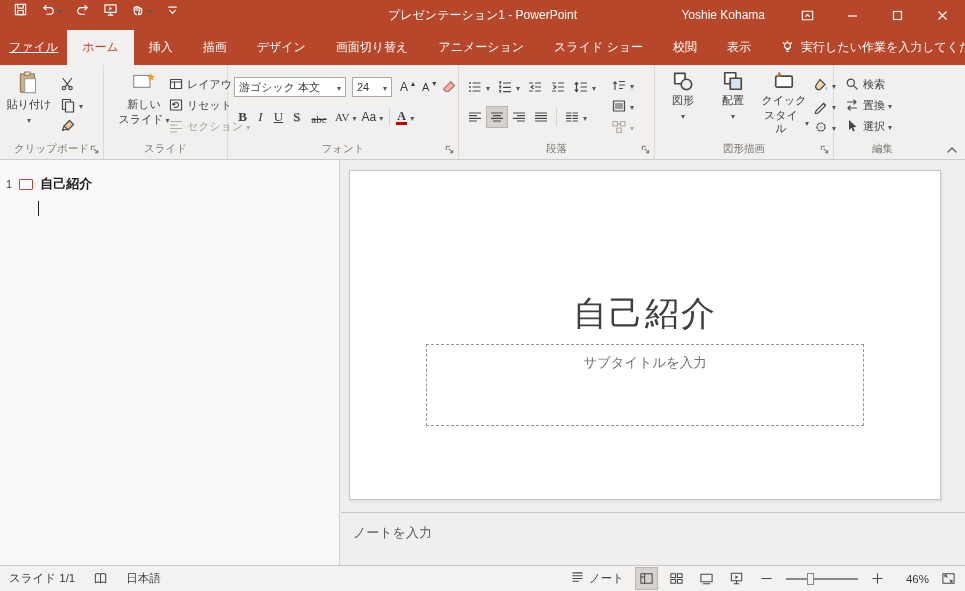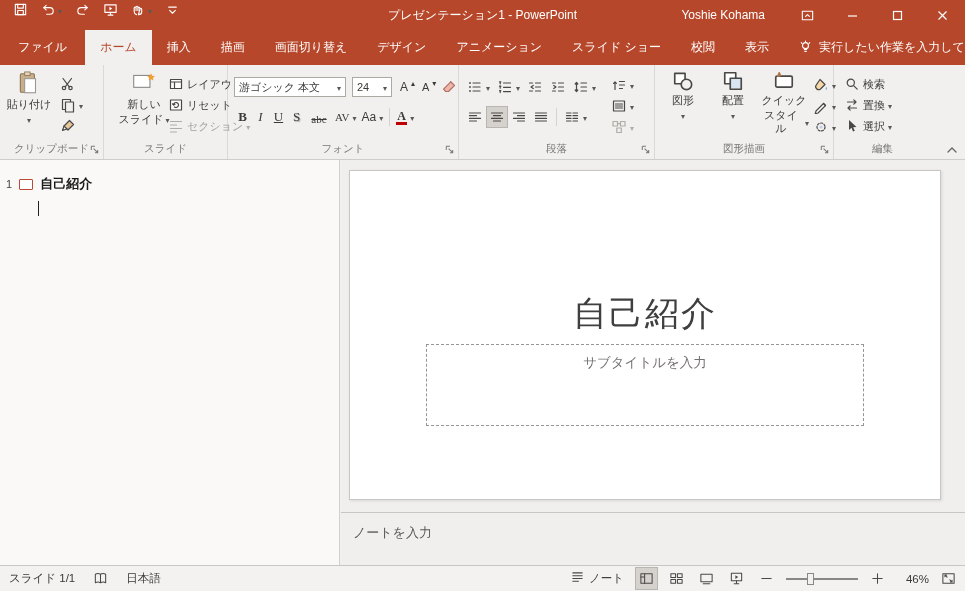--- a/index.html
+++ b/index.html
@@ -15,21 +15,21 @@
   .win-title { position:absolute; left:50%; transform:translateX(-50%); top:0; height:30px; line-height:30px; font-size:12px; color:#fff; white-space:nowrap; }
   .tb-right { position:absolute; right:0; top:0; height:30px; display:flex; align-items:center; }
   .account { font-size:12px; margin-right:20px; }
   .winbtn { width:45px; height:30px; display:flex; align-items:center; justify-content:center; }
   svg.wicn { width:15px; height:15px; stroke:#fff; fill:none; stroke-width:1.2; stroke-linecap:round; stroke-linejoin:round; }
   svg.wicn10 { width:11px; height:11px; stroke:#fff; fill:none; stroke-width:1.2; }
 
   
   .tabrow { position:absolute; left:0; top:30px; width:965px; height:35px; background:#B7472A; display:flex; align-items:stretch; font-size:12px; }
   .tab { display:flex; align-items:center; padding:0 15px; color:#fff; white-space:nowrap; }
-  .tab.file { padding:0 18px; }
+  .tab.file { padding:0 9px;text-decoration:underline; }
   .tab.active { background:#F1F0EF; color:#B7472A; }
   .tellme { display:flex; align-items:center; gap:6px; color:#fff; margin-left:14px; white-space:nowrap; }
 
   
   .ribbon { position:absolute; left:0; top:65px; width:965px; height:95px; background:#F1F0EF; border-bottom:1px solid #CFCDCB; font-size:11px; color:#3B3A39; }
   .group { position:absolute; top:0; height:94px; border-right:1px solid #DBD8D5; }
   .glabel { position:absolute; bottom:3px; left:0; right:0; text-align:center; font-size:10.5px; color:#7A7774; }
   svg.icn { width:16px; height:16px; stroke:#4A4846; fill:none; stroke-width:1.2; stroke-linecap:round; stroke-linejoin:round; flex:none; }
   svg.gray { stroke:#AFABA7; }
   .dd::after { content:"▾"; font-size:8px; color:#5A5855; line-height:1; }
@@ -146,22 +146,22 @@
           </svg>
       </span>
     </div>
   </div>
 
   <div class="tabrow">
     <div class="tab file">ファイル</div>
     <div class="tab active">ホーム</div>
     <div class="tab">挿入</div>
     <div class="tab">描画</div>
+    <div class="tab">デザイン</div>
     <div class="tab">画面切り替え</div>
-    <div class="tab">デザイン</div>
     <div class="tab">アニメーション</div>
     <div class="tab">スライド ショー</div>
     <div class="tab">校閲</div>
     <div class="tab">表示</div>
     <div class="tellme">
       <svg class="wicn" viewBox="0 0 16 16">
           <circle cx="8" cy="6" r="3.2"></circle>
           <path d="M6.8 10.2 h2.4 M7.2 12.2 h1.6 M8 1 v0.8 M3.5 2.8 l0.7 0.7 M12.5 2.8 l-0.7 0.7"></path>
         </svg>
       <span>実行したい作業を入力してください</span>

